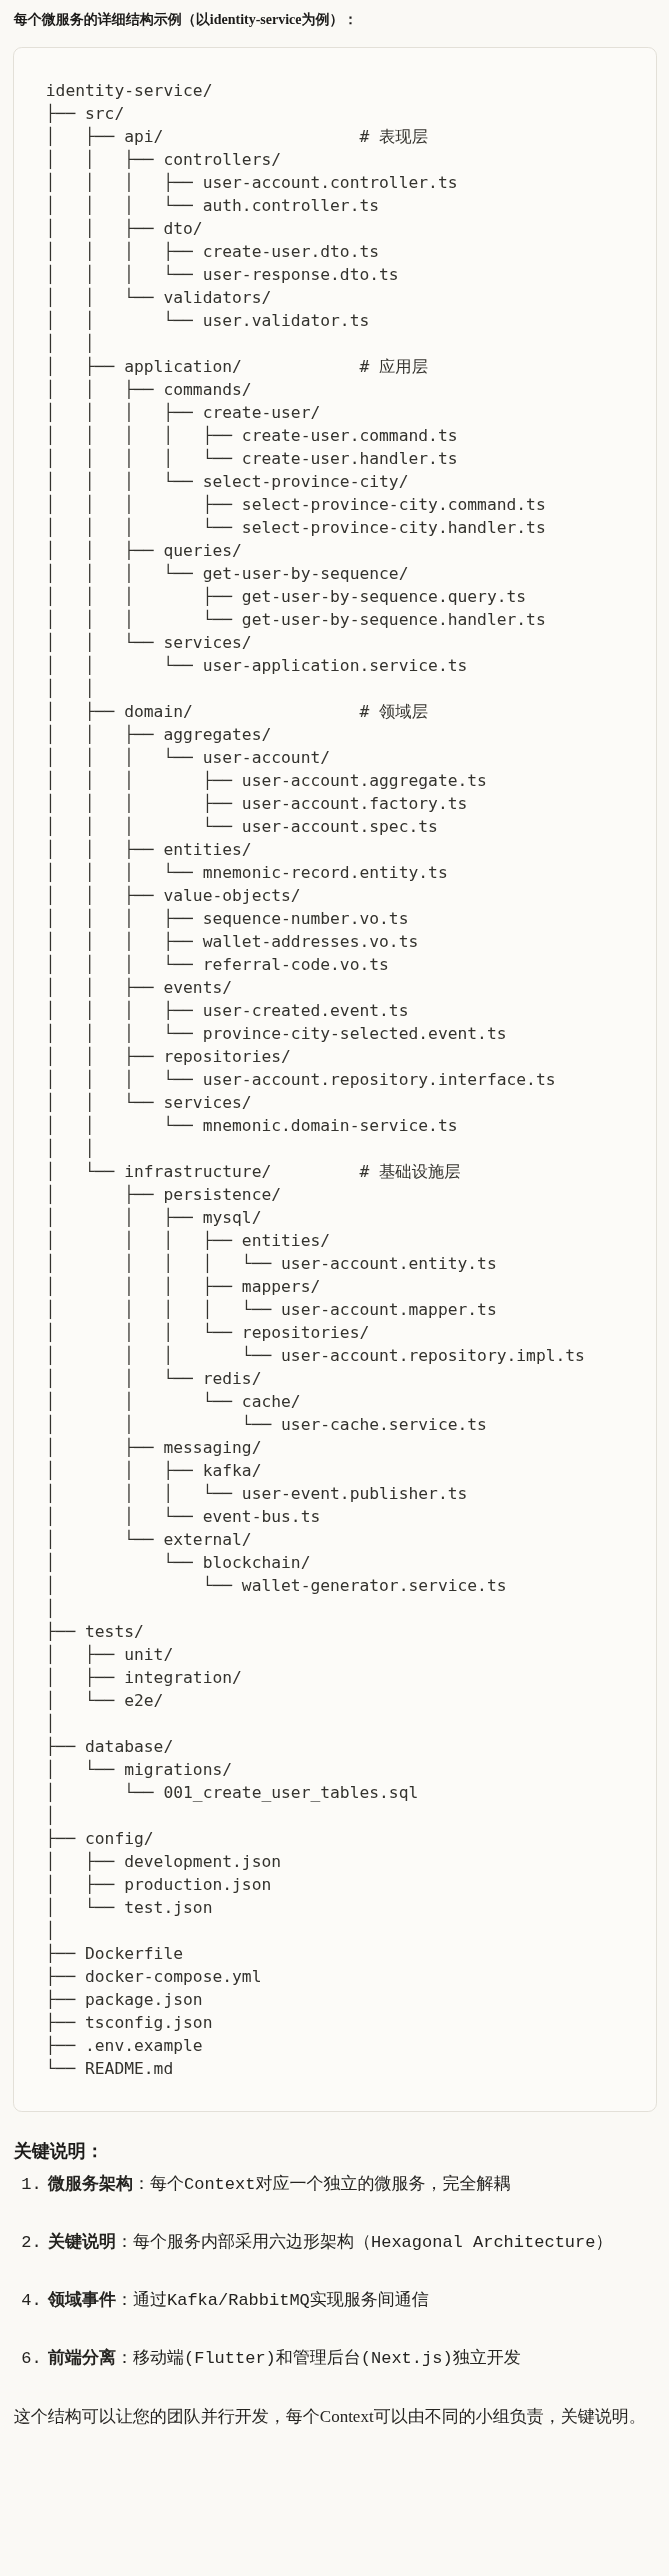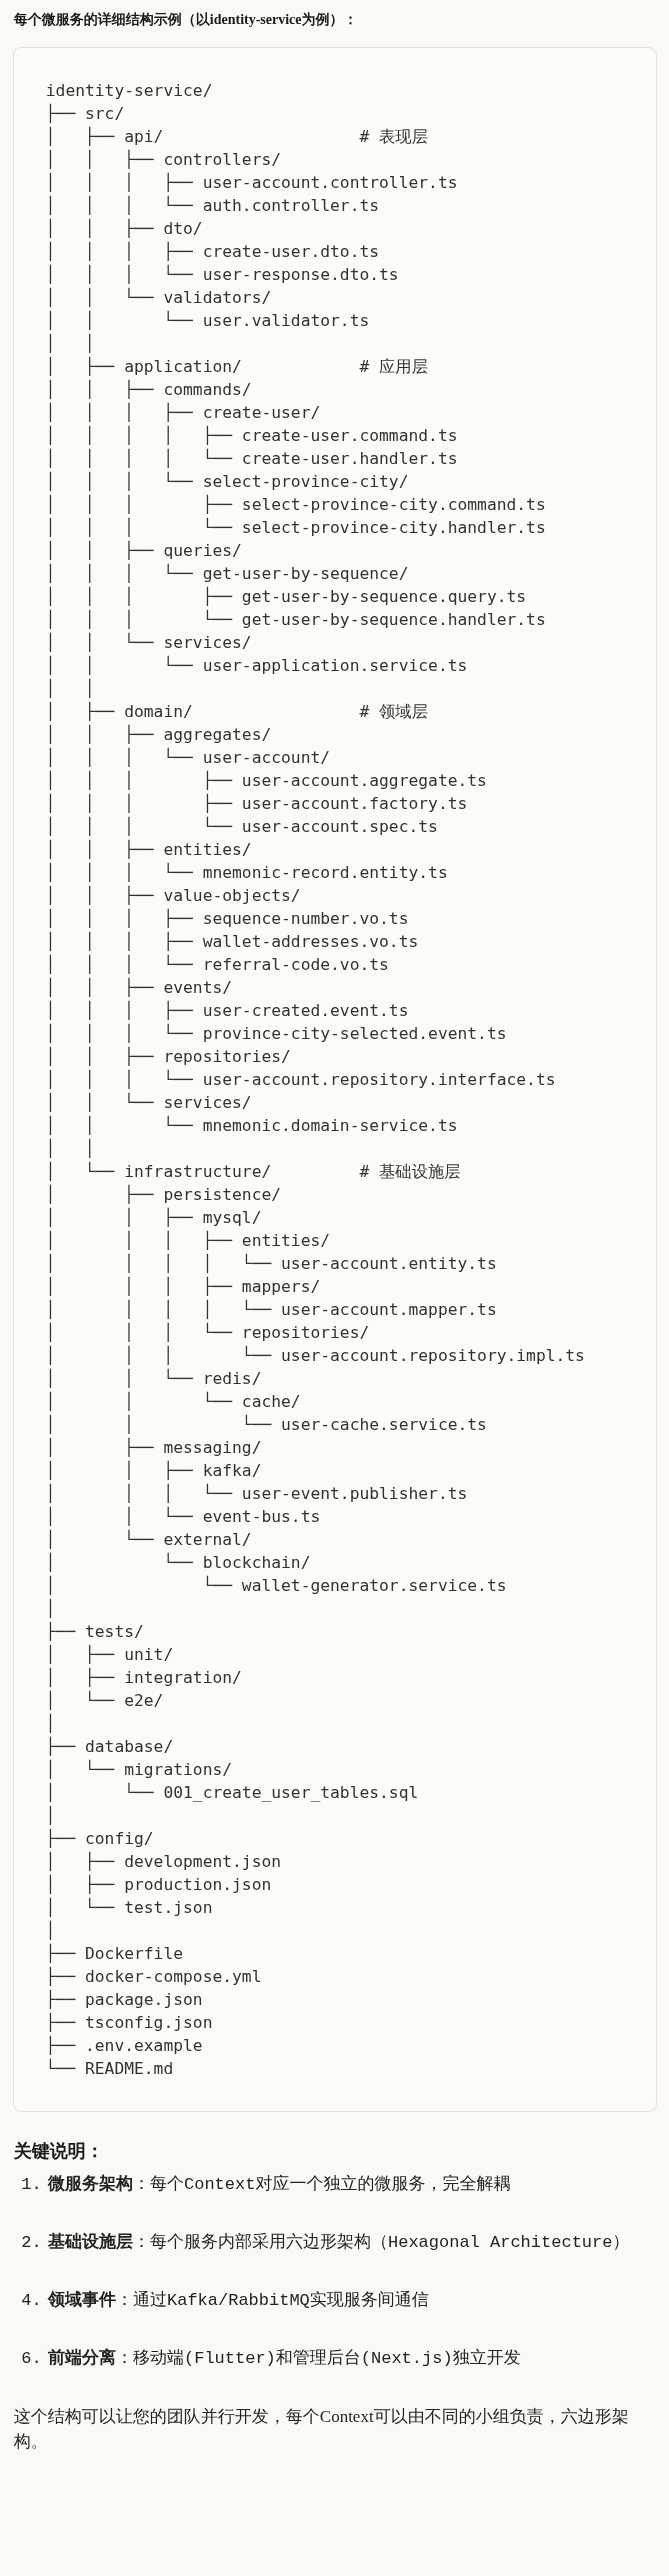--- a/index.html
+++ b/index.html
@@ -155,23 +155,23 @@
 ├── tsconfig.json
 ├── .env.example
 └── README.md</pre>
 </div>
 
 <div class="notes-heading">关键说明：</div>
 
 <ol class="notes">
   <li><span class="note-num">1.</span><span class="note-label">微服务架构</span><span class="note-sep">：</span><span class="note-text">每个Context对应一个独立的微服务，完全解耦</span></li>
 
-  <li><span class="note-num">2.</span><span class="note-label">基础设施层</span><span class="note-sep">：</span><span class="note-text">每个服务内部采用六边形架构（Hexagonal Architecture）</span></li>
+  <li><span class="note-num">2.</span><span class="note-label">关键说明</span><span class="note-sep">：</span><span class="note-text">每个服务内部采用六边形架构（Hexagonal Architecture）</span></li>
 
 
   <li><span class="note-num">4.</span><span class="note-label">领域事件</span><span class="note-sep">：</span><span class="note-text">通过Kafka/RabbitMQ实现服务间通信</span></li>
 
 
   <li><span class="note-num">6.</span><span class="note-label">前端分离</span><span class="note-sep">：</span><span class="note-text">移动端(Flutter)和管理后台(Next.js)独立开发</span></li>
 </ol>
 
-<p class="closing">这个结构可以让您的团队并行开发，每个Context可以由不同的小组负责，六边形架构。</p>
+<p class="closing">这个结构可以让您的团队并行开发，每个Context可以由不同的小组负责，关键说明。</p>
 
 
 </body></html>

